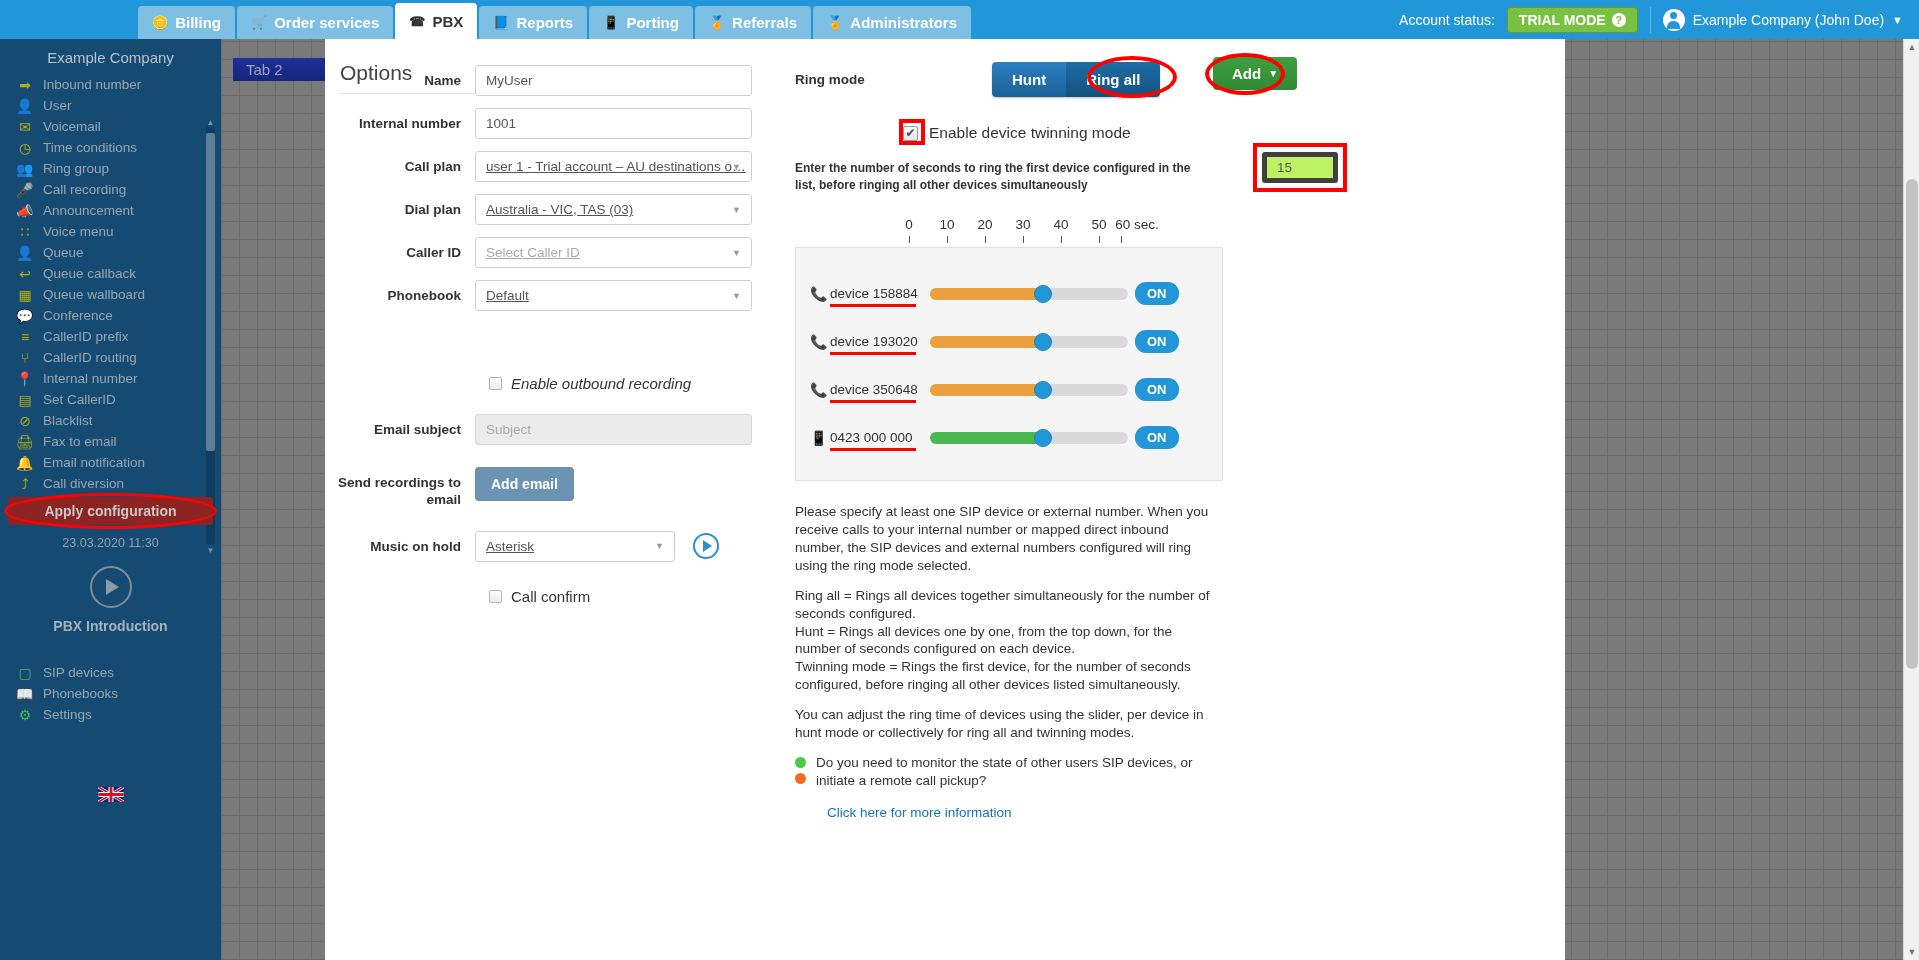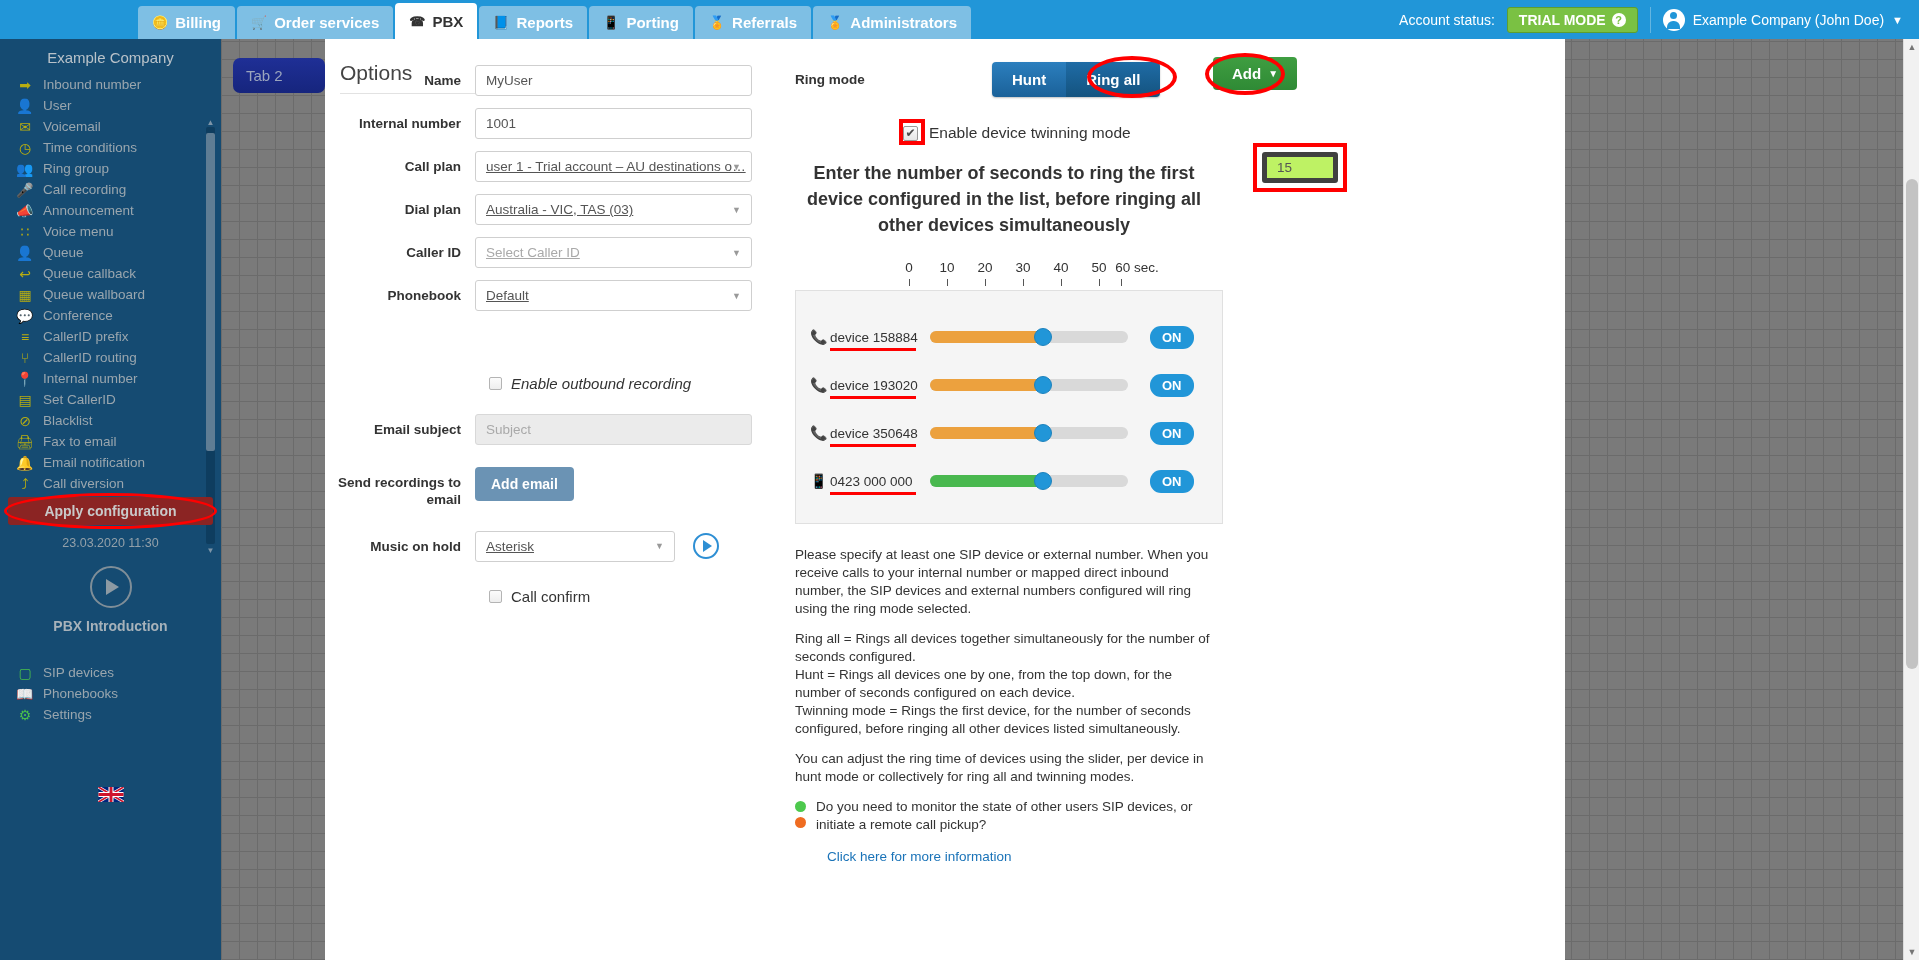--- a/index.html
+++ b/index.html
@@ -127,27 +127,26 @@
 
   
   #backdrop{
     position:absolute; left:221px; top:39px; width:1698px; height:921px;
     background:
       repeating-linear-gradient(0deg, #6b6b6b 0px, #6b6b6b 1px, transparent 1px, transparent 18px),
       repeating-linear-gradient(90deg, #6b6b6b 0px, #6b6b6b 1px, transparent 1px, transparent 18px),
       #7a7a7a;
   }
   #tab2{
-    position:absolute; left:233px; top:58px; width:92px; height:35px;
+    position:absolute; left:233px; top:58px; width:92px; height:23px;
     background:#173a8a;
     background:linear-gradient(#1f2f96,#16257d);
     color:#9aa4bd; font-size:15px;
     display:flex; align-items:center; padding-left:13px;
     cursor:pointer;
-    border-radius:7px;
   }
 
   
   #card{
     position:absolute; left:325px; top:39px; width:1240px; height:921px;
     background:#ffffff; overflow:hidden;
   }
 
   
   .frow{ display:flex; align-items:center; margin-bottom:12px; }
@@ -247,22 +246,22 @@
     font-size:12px; color:#4a4a4a; cursor:pointer;
   }
   #twin-chk-box{
     position:absolute; left:104px; top:-5px; width:26px; height:26px;
     border:4px solid #ff0000; pointer-events:none;
   }
   #twin-label{ margin-left:11px; font-size:15.5px; color:#333333; }
 
   #secs-row{ display:flex; margin-top:18px; position:relative; }
   #secs-text{
-    width:418px; font-size:18px; font-weight:bold; color:#333333;
-    text-align:center; line-height:1.45;
+    width:418px; font-size:12px; font-weight:bold; color:#333333;
+    text-align:left; line-height:1.45;
   }
   #secs-inp{
     position:absolute; left:467px; top:-8px;
     width:76px; height:31px; border:5px solid #404040; border-radius:3px;
     font-size:13.5px; color:#555555; padding:0 10px;
     display:flex; align-items:center; background:#bef264;
   }
   #secs-box{
     position:absolute; left:458px; top:-17px; width:94px; height:49px;
     border:4px solid #ff0000; pointer-events:none;
@@ -300,21 +299,21 @@
   }
   .slider .fill{
     position:absolute; left:0; top:0; height:12px; border-radius:6px;
   }
   .slider .knob{
     position:absolute; top:-3px; width:18px; height:18px; border-radius:50%;
     background:#2196d8; border:1px solid #1d82bd; cursor:pointer;
     transform:translateX(-9px);
   }
   .onbtn{
-    margin-left:22px; background:#2196d8; color:#ffffff;
+    margin-left:7px; background:#2196d8; color:#ffffff;
     font-size:13px; font-weight:bold; padding:4px 12px;
     border-radius:11px; cursor:pointer;
   }
 
   
   #helptext{
     margin-top:22px; width:420px; font-size:13.5px; color:#333333; line-height:1.33;
   }
   #helptext p{ margin:0 0 12px 0; }
   .bullets{ display:flex; align-items:flex-start; gap:10px; }

